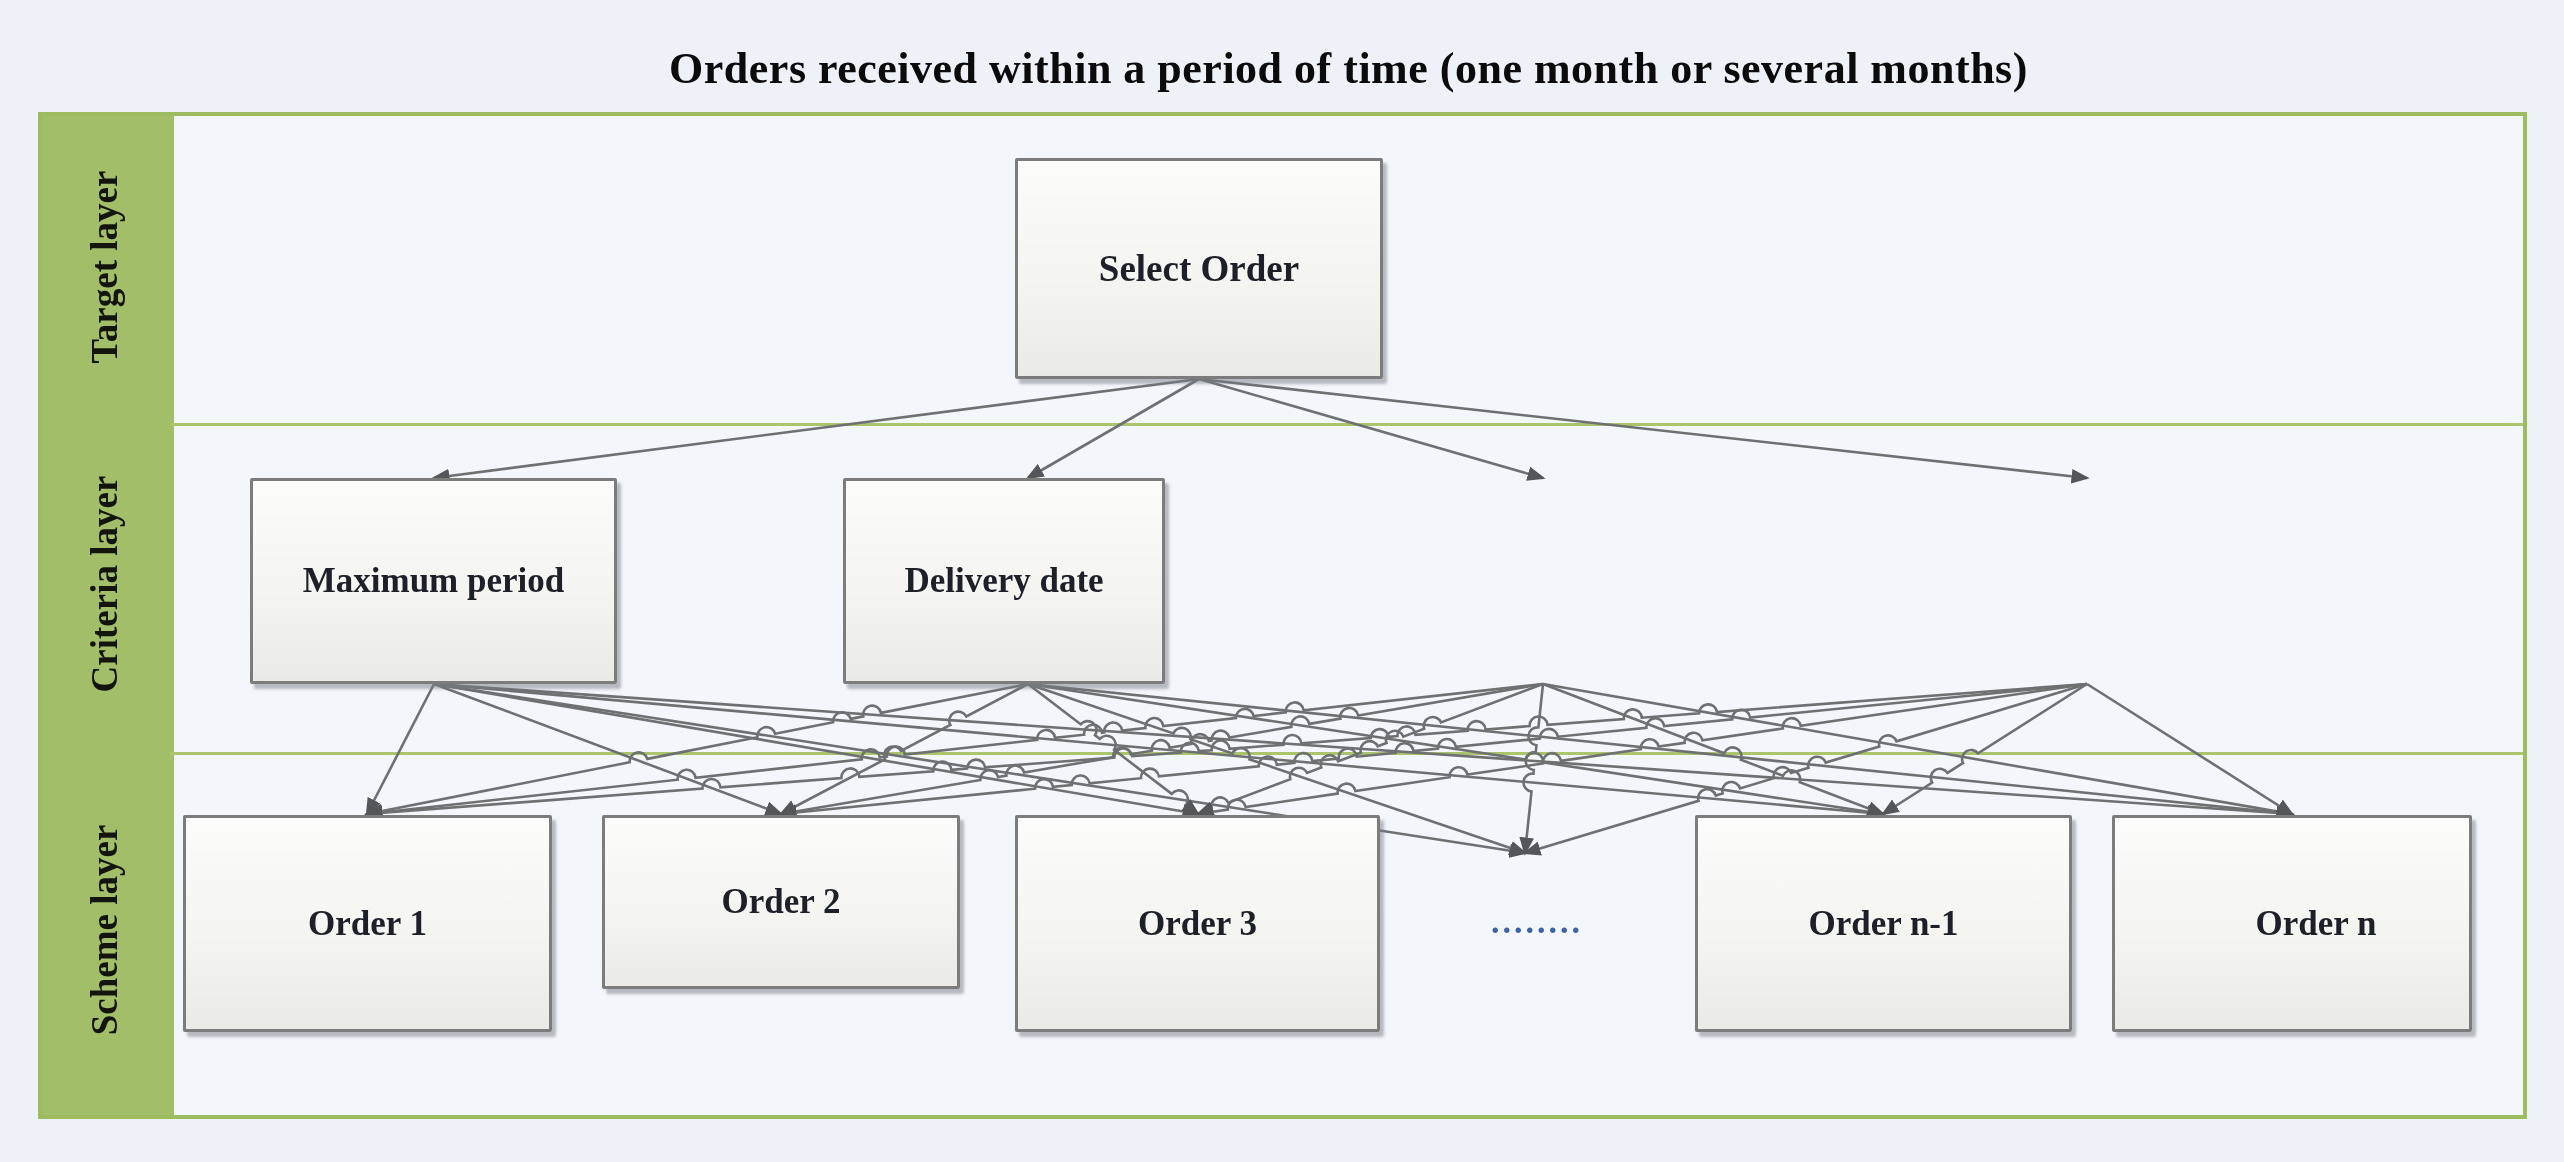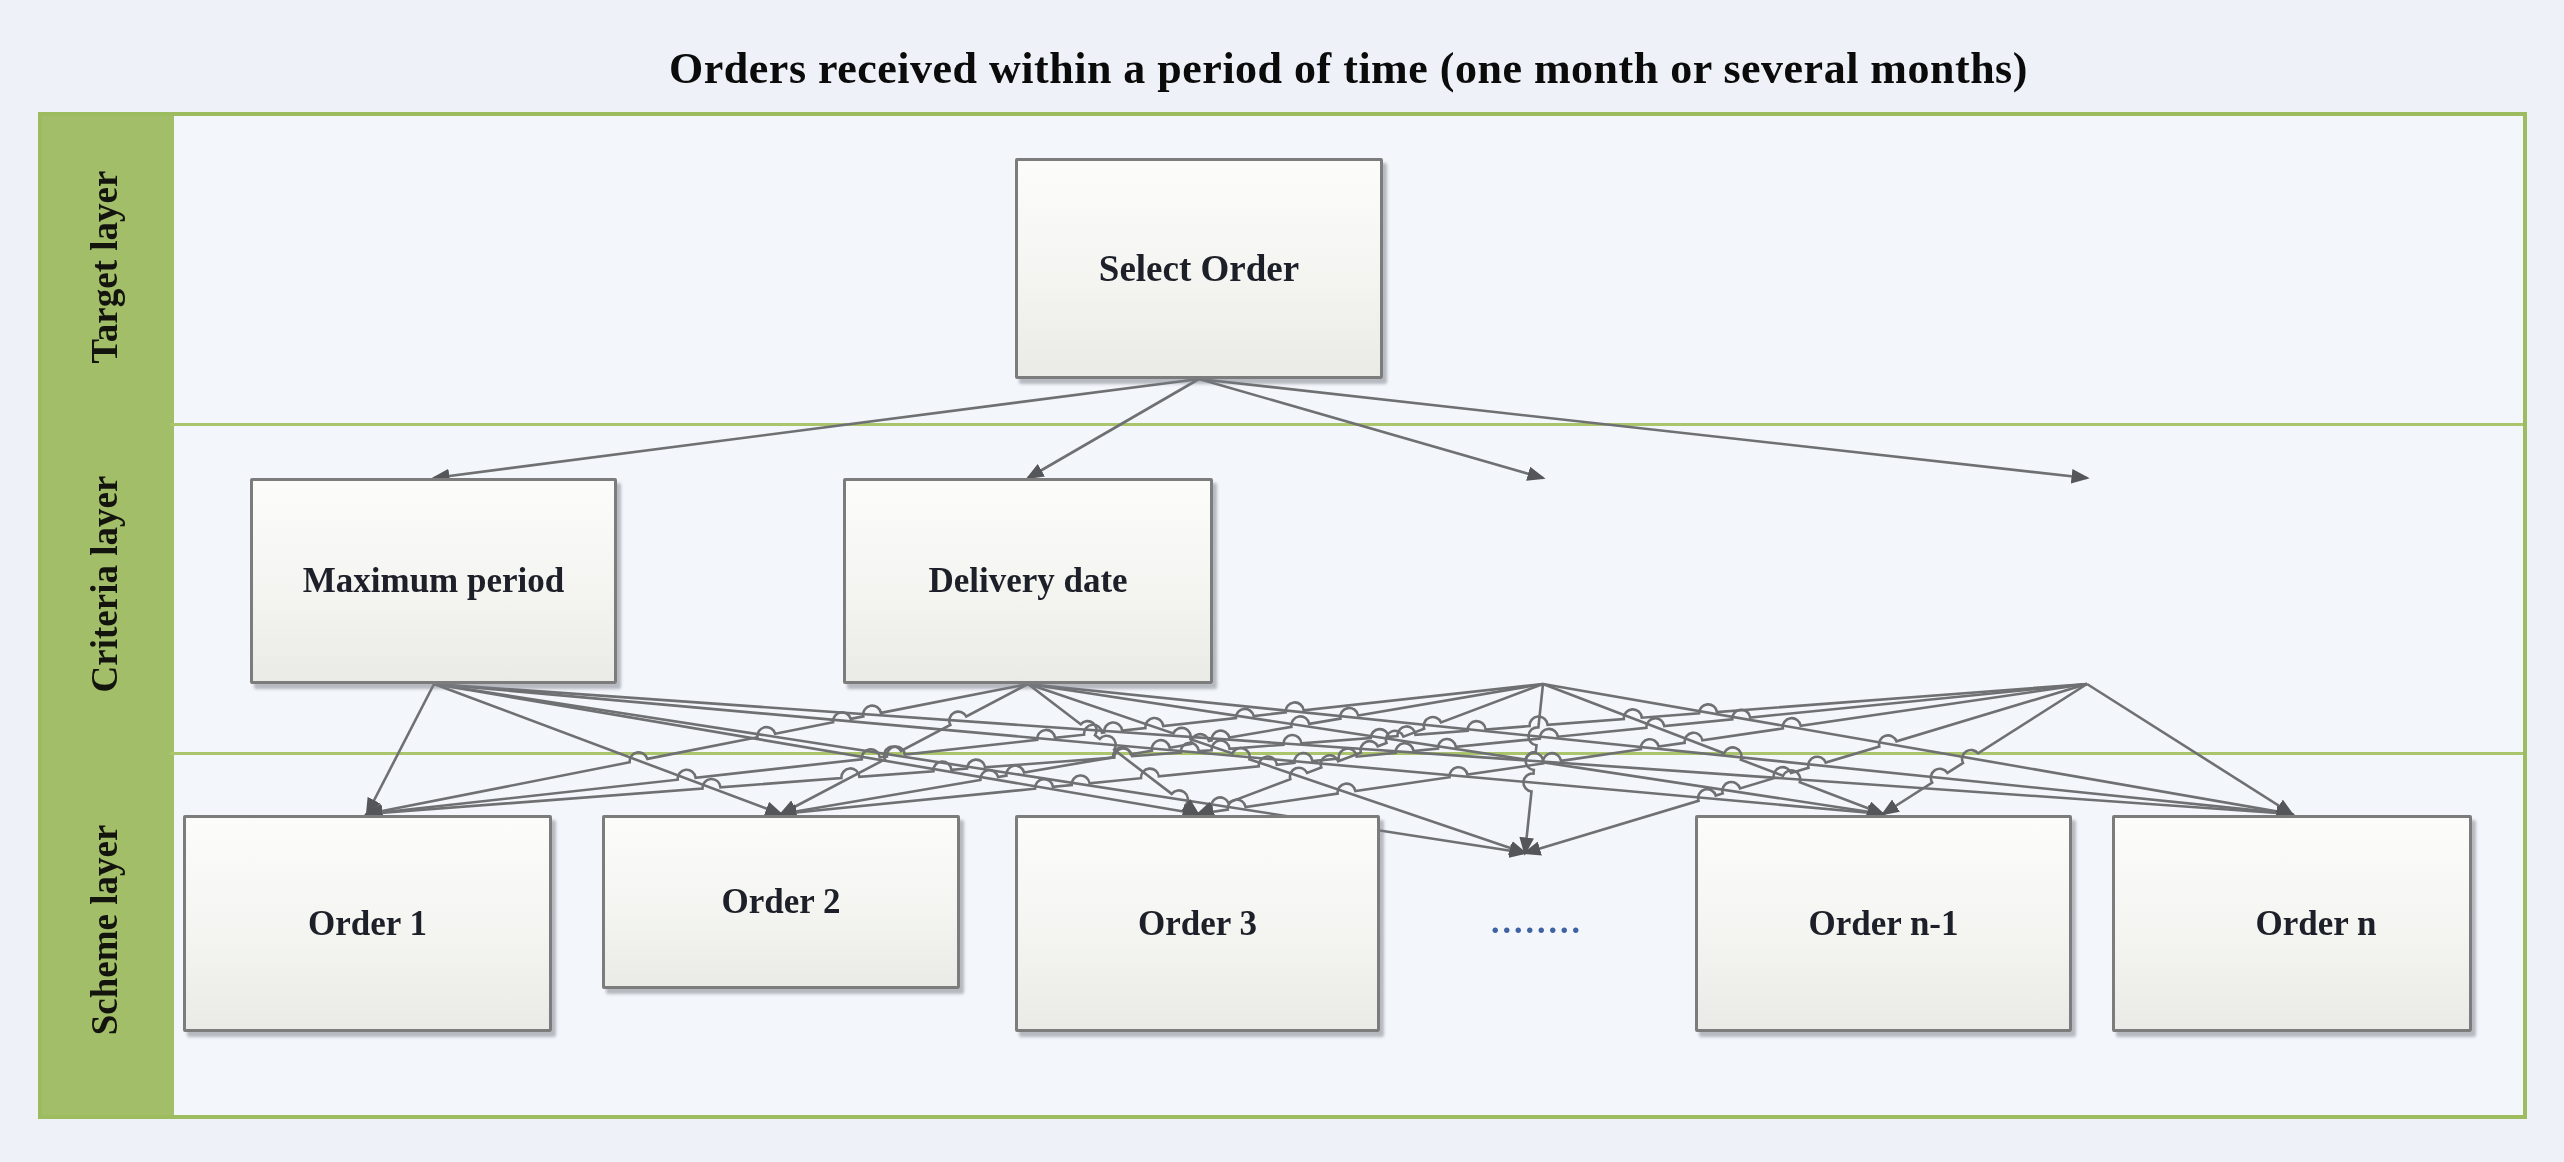--- a/index.html
+++ b/index.html
@@ -103,21 +103,21 @@
         <path d="M 2087 684 L 1800.7 725.9 A 9 9 0 0 0 1782.8 728.5 L 1702.4 740.2 A 9 9 0 0 0 1684.6 742.8 L 1658.6 746.6 A 9 9 0 0 0 1640.8 749.2 L 1561.0 760.9 A 9 9 0 0 0 1543.1 763.5 L 1467.4 774.6 A 9 9 0 0 0 1449.6 777.2 L 1355.4 791.0 A 9 9 0 0 0 1337.6 793.6 L 1245.6 807.0 A 9 9 0 0 0 1227.8 809.6 L 1198 814" marker-end="url(#ah)"></path>
         <path d="M 2087 684 L 1896.5 741.3 A 9 9 0 0 0 1879.3 746.5 L 1825.7 762.6 A 9 9 0 0 0 1808.5 767.8 L 1791.1 773.0 A 9 9 0 0 0 1773.9 778.2 L 1740.0 788.4 A 9 9 0 0 0 1722.7 793.5 L 1715.8 795.6 A 9 9 0 0 0 1698.5 800.8 L 1525 853" marker-end="url(#ah)"></path>
         <path d="M 2087 684 L 1978.1 753.4 A 9 9 0 0 0 1963.0 763.0 L 1947.4 772.9 A 9 9 0 0 0 1932.2 782.6 L 1883 814" marker-end="url(#ah)"></path>
         <path d="M 2087 684 L 2292 814" marker-end="url(#ah)"></path>
       </g>
   </svg>
 
   <div class="node target" style="left:1015px;top:158px;width:368px;height:221px;">Select Order</div>
 
   <div class="node" style="left:250px;top:478px;width:367px;height:206px;">Maximum period</div>
-  <div class="node" style="left:843px;top:478px;width:370px;height:206px;">Delivery date</div>
+  <div class="node" style="left:843px;top:478px;width:322px;height:206px;">Delivery date</div>
 
   <div class="node" style="left:183px;top:815px;width:369px;height:217px;text-align:right;">Order 1</div>
   <div class="node" style="left:602px;top:815px;width:358px;height:174px;">Order 2</div>
   <div class="node" style="left:1015px;top:815px;width:365px;height:217px;">Order 3</div>
   <div class="node" style="left:1695px;top:815px;width:377px;height:217px;">Order n-1</div>
   <div class="node" style="left:2112px;top:815px;width:360px;height:217px;padding-left:48px;">Order n</div>
 
   <div class="dots">........</div>
 
 </div>

